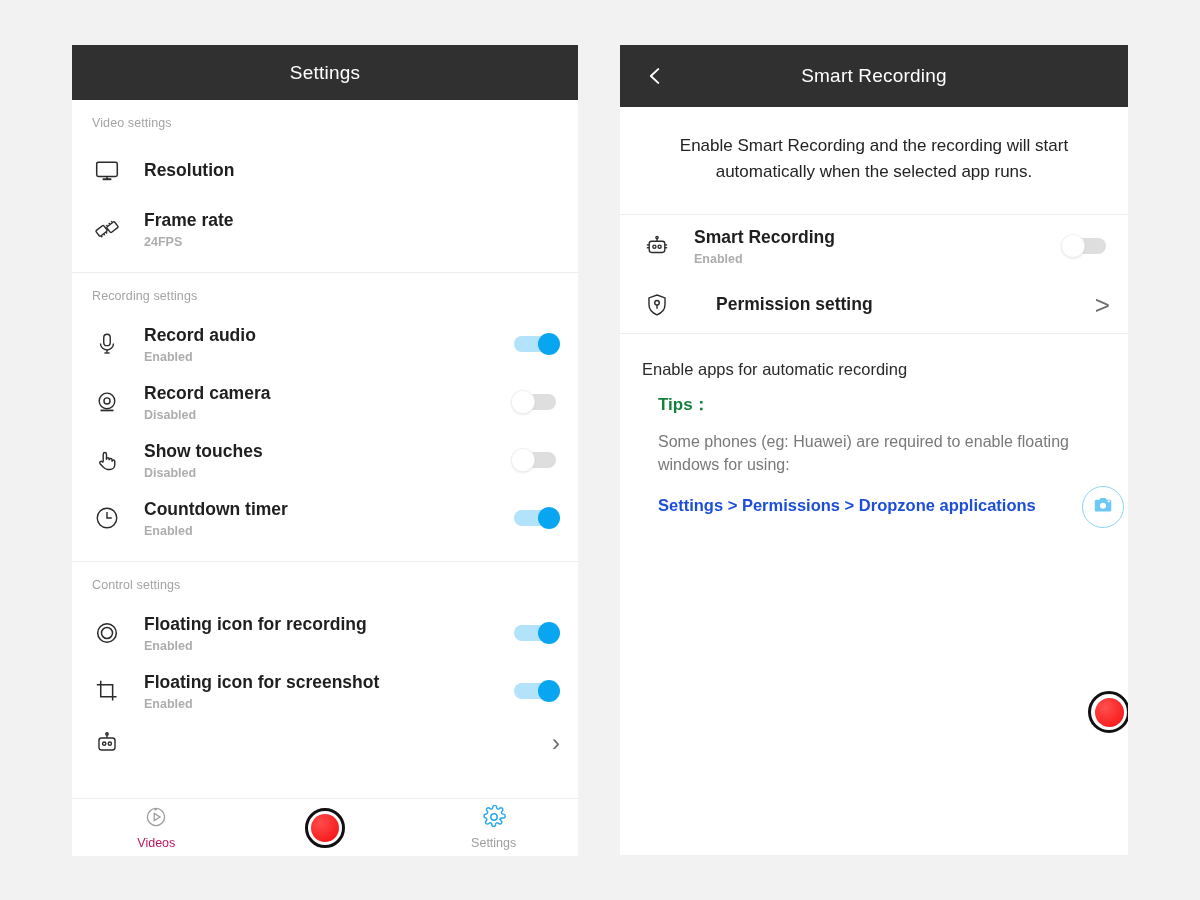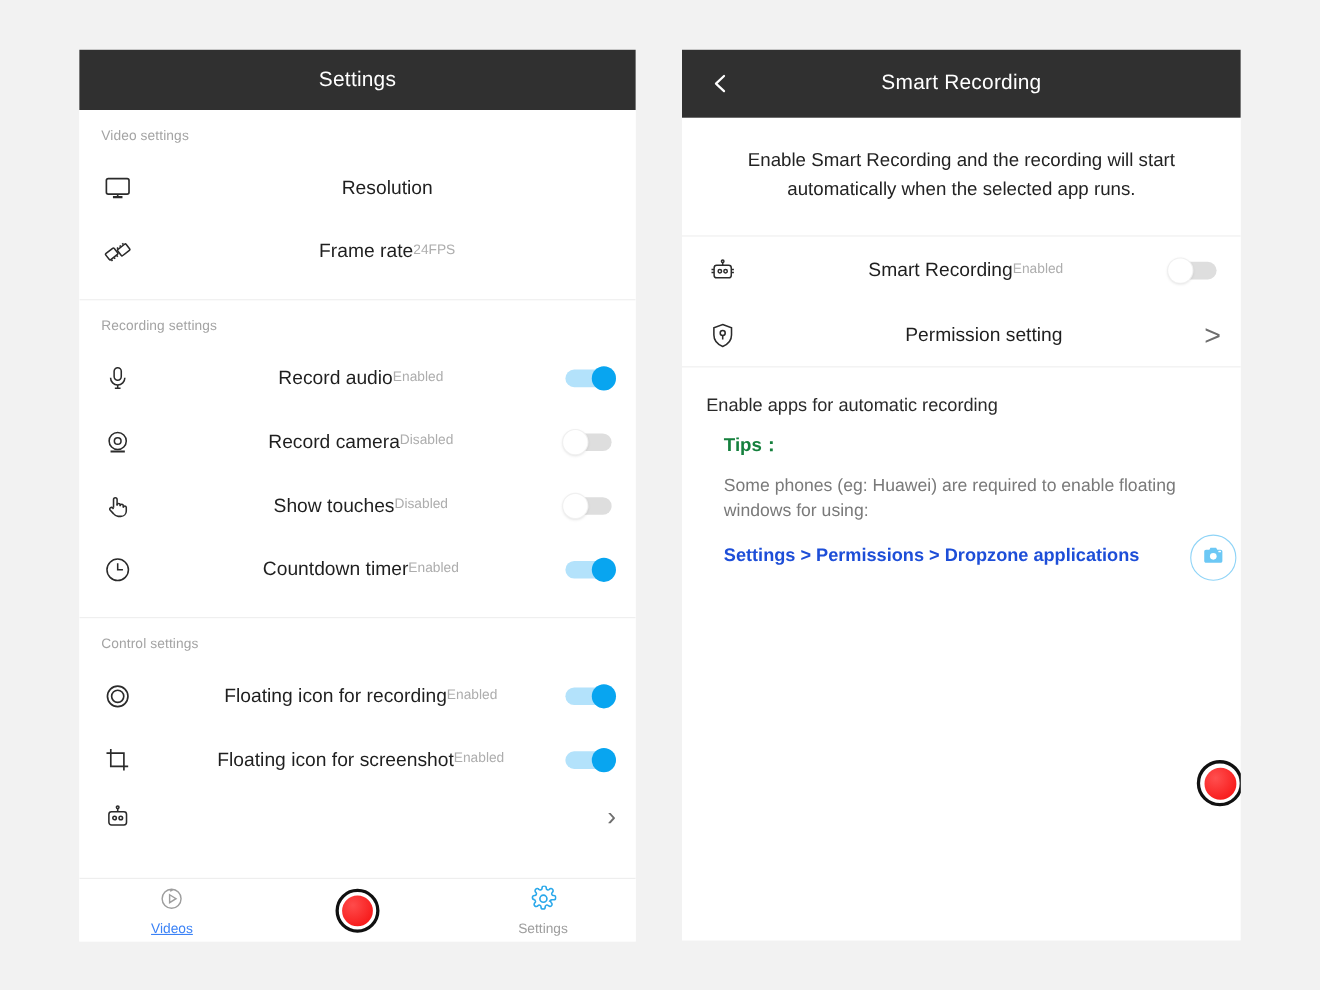--- a/index.html
+++ b/index.html
@@ -51,21 +51,21 @@
     padding: 0 18px 0 20px;
     min-height: 58px;
     position: relative;
   }
   .row .ico {
     width: 30px; height: 30px; flex: 0 0 30px;
     display: flex; align-items: center; justify-content: center;
     margin-right: 22px;
   }
   .row .ico svg { display:block; }
-  .row .txt { flex: 1 1 auto; display: flex; flex-direction: row; justify-content: center; }
+  .row .txt { flex: 1 1 auto; display: flex; flex-direction: column; justify-content: center; font-weight: bold; }
   .row .txt .lbl { font-size: 17.5px; color: #1f1f1f; line-height: 1.35; }
   .row .txt .sub { font-size: 12.5px; color: #adadad; margin-top: 3px; }
 
   
   .toggle { width: 48px; height: 22px; position: relative; flex: 0 0 48px; cursor: pointer; }
   .toggle .track {
     position: absolute; left: 2px; top: 3px; width: 42px; height: 16px; border-radius: 8px;
   }
   .toggle .thumb {
     position: absolute; top: 0; width: 22px; height: 22px; border-radius: 50%;
@@ -78,21 +78,21 @@
   .chev { font-size: 24px; color: #6e6e6e; line-height: 1; font-weight: 400; }
 
   
   .bottomnav {
     position: absolute; left: 0; bottom: 0; width: 100%; height: 58px;
     background: #ffffff; border-top: 1px solid #ededed;
     display: flex; align-items: center;
   }
   .navitem { flex: 1 1 0; display: flex; flex-direction: column; align-items: center; justify-content: center; cursor: pointer; }
   .navitem .nlabel { font-size: 12.5px; margin-top: 3px; }
-  .navitem.videos .nlabel { color: #3b82f6; text-decoration: underline; }
+  .navitem.videos .nlabel { color: #be185d; }
   .navitem.settings .nlabel { color: #9e9e9e; }
   .rec-nav {
     flex: 1 1 0; display: flex; align-items: center; justify-content: center; cursor: pointer;
   }
   .rec-circle {
     width: 40px; height: 40px; border-radius: 50%;
     background: #ffffff; border: 3px solid #111111;
     display: flex; align-items: center; justify-content: center;
   }
   .rec-circle i {

